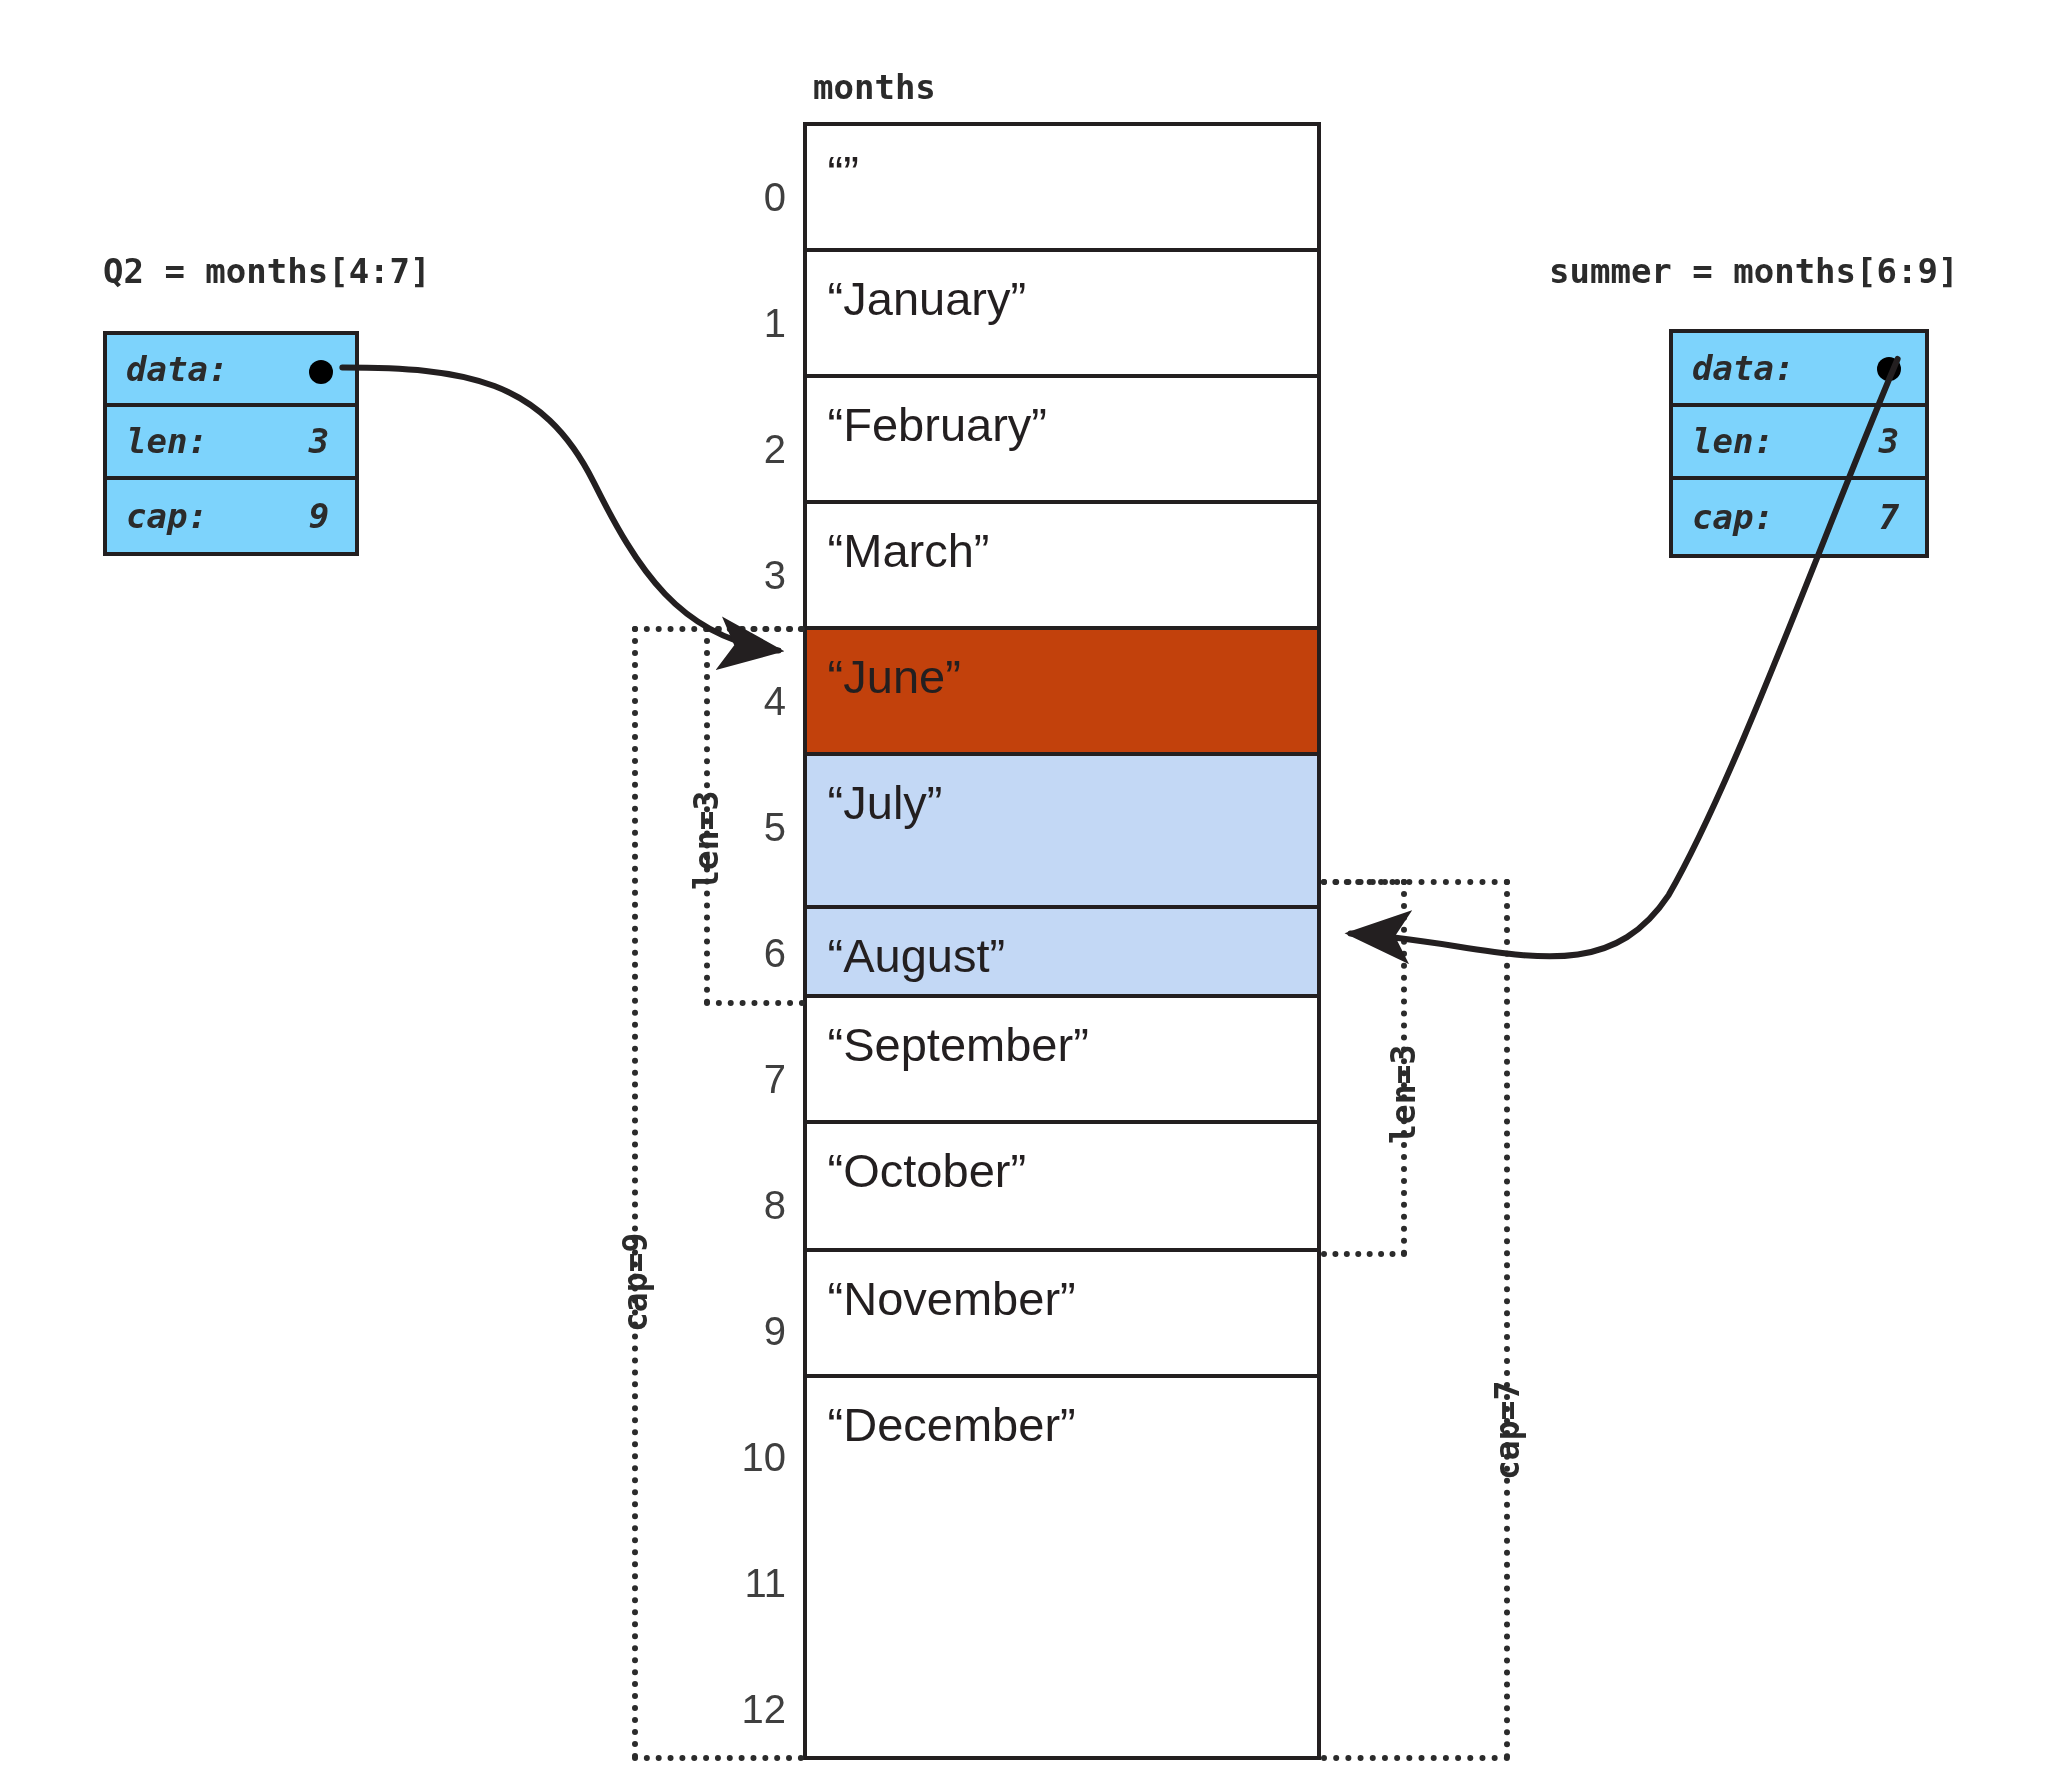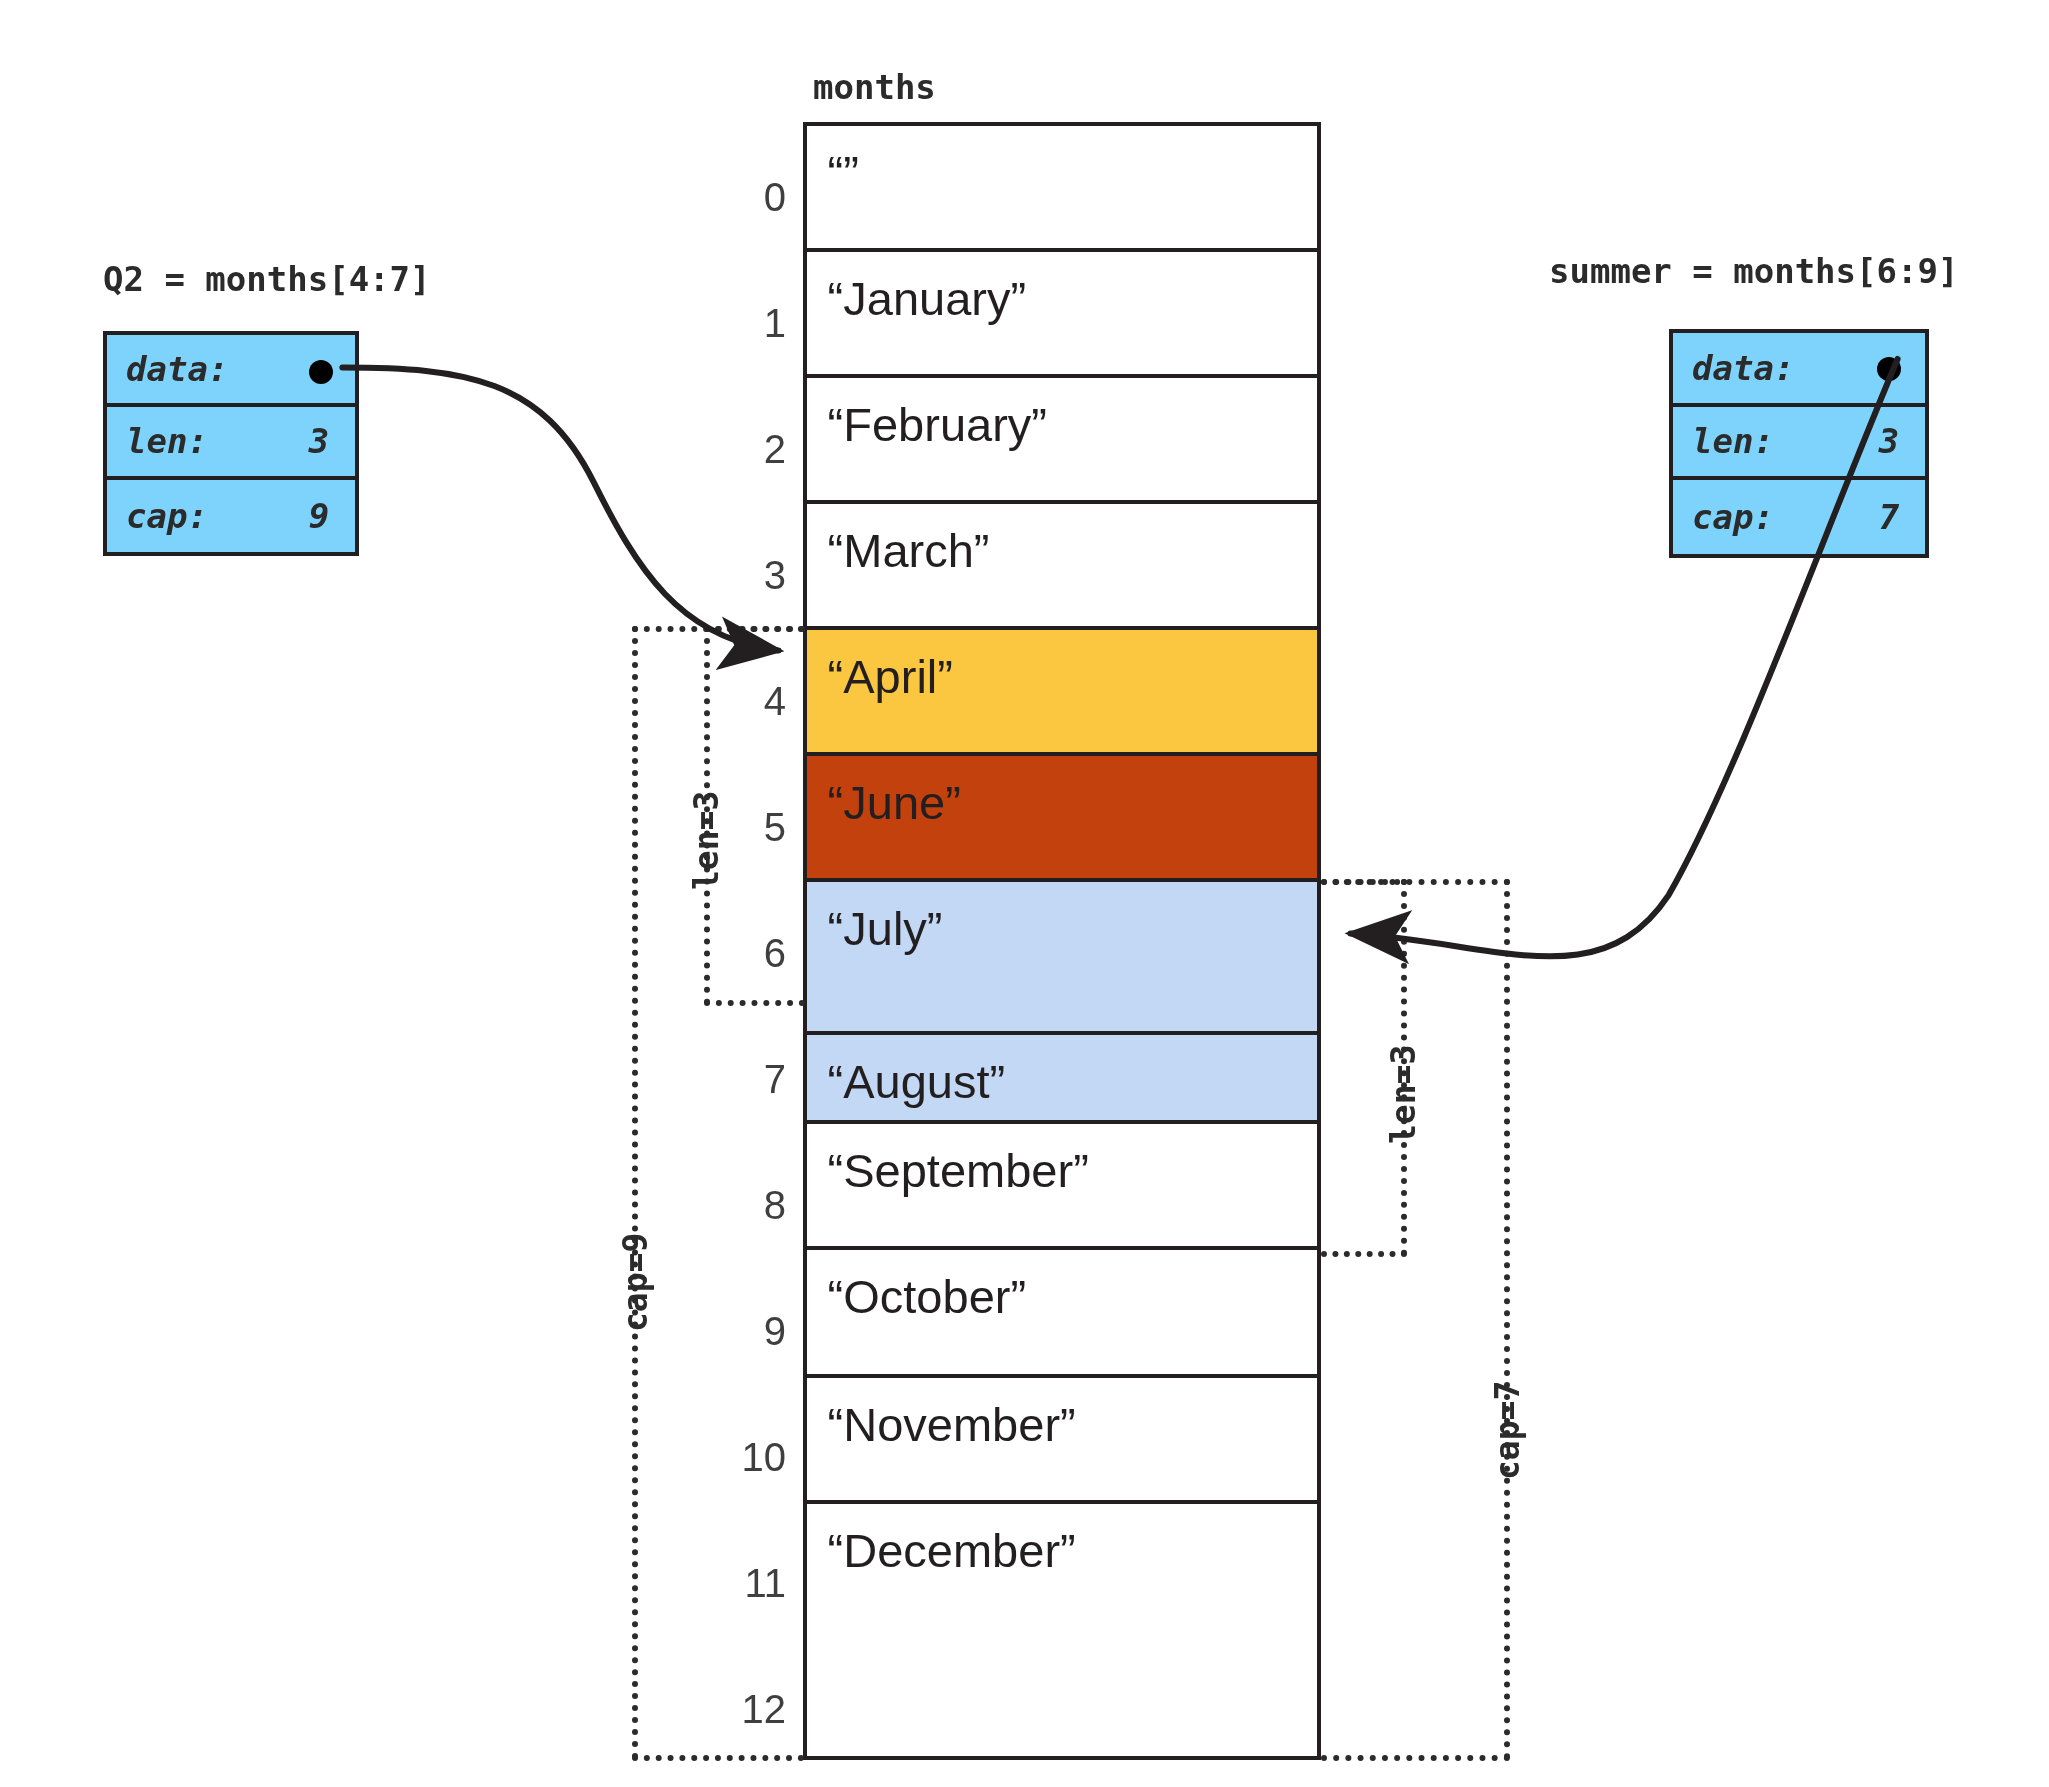--- a/index.html
+++ b/index.html
@@ -139,21 +139,21 @@
     width: 2049px;
     height: 1788px;
     pointer-events: none;
   }
 </style>
 </head>
 <body>
 
 <div id="canvas">
 
-  <div class="abs code-label" style="left:103px; top:251px;margin-top:8px;">Q2 = months[4:7]</div>
+  <div class="abs code-label" style="left:103px; top:251px;">Q2 = months[4:7]</div>
 
   <div class="abs struct" id="q2-struct" style="left:103px; top:331px; width:256px; height:225px;">
     <div class="struct-row">
       <span class="struct-key">data:</span>
       <span class="ptr-dot" style="right:22.4px; top:25px;"></span>
     </div>
     <div class="struct-row">
       <span class="struct-key">len:</span>
       <span class="struct-val">3</span>
     </div>
@@ -187,23 +187,20 @@
         <span class="cell-text">“”</span>
       </div>
       <div class="cell" style="height: 126px;">
         <span class="cell-text">“January”</span>
       </div>
       <div class="cell" style="height: 126px;">
         <span class="cell-text">“February”</span>
       </div>
       <div class="cell" style="height: 126px;">
         <span class="cell-text">“March”</span>
-      </div>
-      <div class="cell yellow" style="height: 126px;">
-        <span class="cell-text">“April”</span>
       </div>
       <div class="cell green" style="height: 126px;">
         <span class="cell-text">“June”</span>
       </div>
       <div class="cell blue" style="height: 153px;">
         <span class="cell-text">“July”</span>
       </div>
       <div class="cell blue" style="height: 89px;">
         <span class="cell-text">“August”</span>
       </div>

